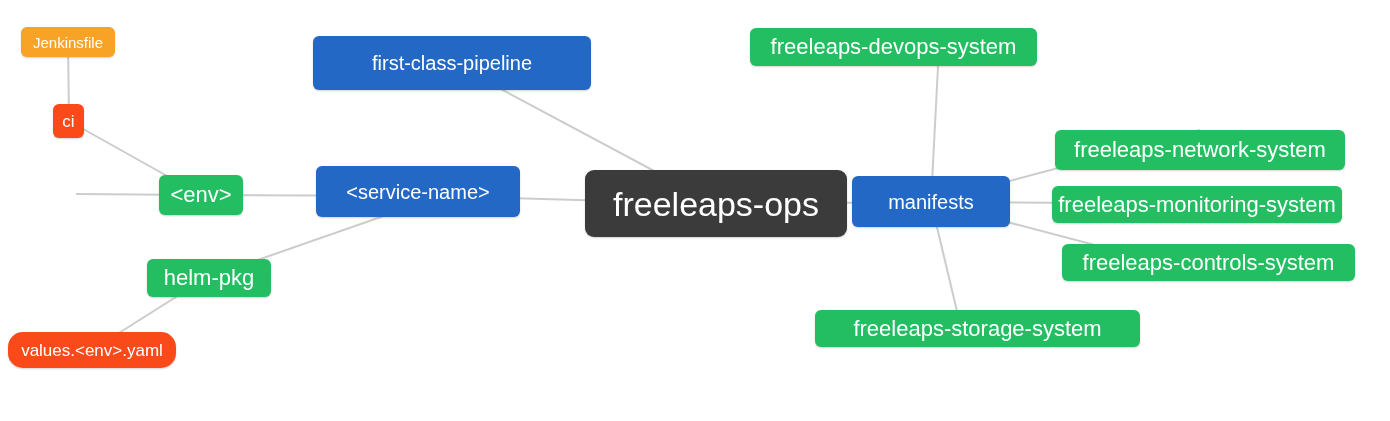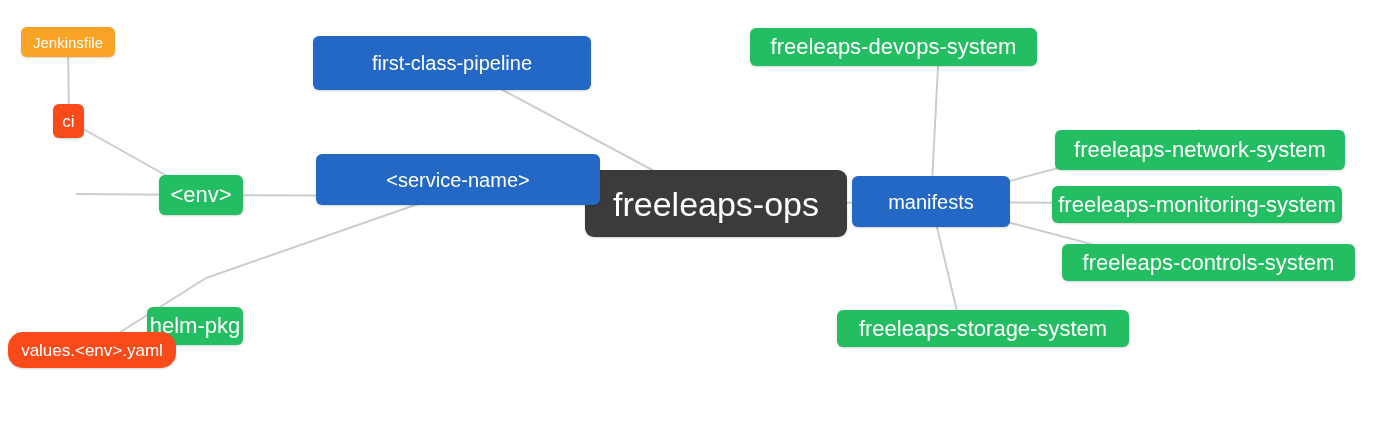--- a/index.html
+++ b/index.html
@@ -65,38 +65,38 @@
     <line x1="931" y1="202" x2="1200" y2="130"></line>
     <line x1="931" y1="202" x2="1213" y2="204"></line>
     <line x1="931" y1="202" x2="1209" y2="275"></line>
     <line x1="931" y1="202" x2="961" y2="328"></line>
   </svg>
 
   <div class="node d-root" style="left:585px;  top:170px; width:262px; height:67px;">freeleaps-ops</div>
 
   <div class="node d-branch" style="left:313px;  top:36px;  width:278px; height:54px;">first-class-pipeline</div>
 
-  <div class="node d-branch" style="left:316px;  top:154px; width:284px; height:51px;">&lt;service-name&gt;</div>
+  <div class="node d-branch" style="left:316px;  top:166px; width:204px; height:51px;">&lt;service-name&gt;</div>
 
   <div class="node d-branch" style="left:852px;  top:176px; width:158px; height:51px;">manifests</div>
 
   <div class="node d-green" style="left:159px;  top:175px; width:84px;  height:40px;">&lt;env&gt;</div>
 
-  <div class="node d-green" style="left:147px;  top:259px; width:96px; height:38px;margin-top:48px;">helm-pkg</div>
+  <div class="node d-green" style="left:147px;  top:259px; width:124px; height:38px;">helm-pkg</div>
 
   <div class="node d-red" style="left:53px;   top:104px; width:31px;  height:34px;">ci</div>
 
 
   <div class="node d-amber" style="left:21px;   top:27px;  width:94px;  height:30px;border-radius:6px;">Jenkinsfile</div>
 
   <div class="node d-red" style="left:8px;    top:332px; width:168px; height:36px;border-radius:15px;">values.&lt;env&gt;.yaml</div>
 
   <div class="node d-green" style="left:750px;  top:28px;  width:287px; height:38px;">freeleaps-devops-system</div>
 
   <div class="node d-green" style="left:1055px; top:110px; width:290px; height:40px;margin-top:20px;">freeleaps-network-system</div>
 
   <div class="node d-green" style="left:1052px; top:186px; width:290px; height:37px;">freeleaps-monitoring-system</div>
 
   <div class="node d-green" style="left:1062px; top:244px; width:293px; height:37px;">freeleaps-controls-system</div>
 
-  <div class="node d-green" style="left:815px;  top:310px; width:292px; height:37px;margin-left:22px;">freeleaps-storage-system</div>
+  <div class="node d-green" style="left:815px;  top:310px; width:325px; height:37px;">freeleaps-storage-system</div>
 
 </div>
 
 </body></html>

